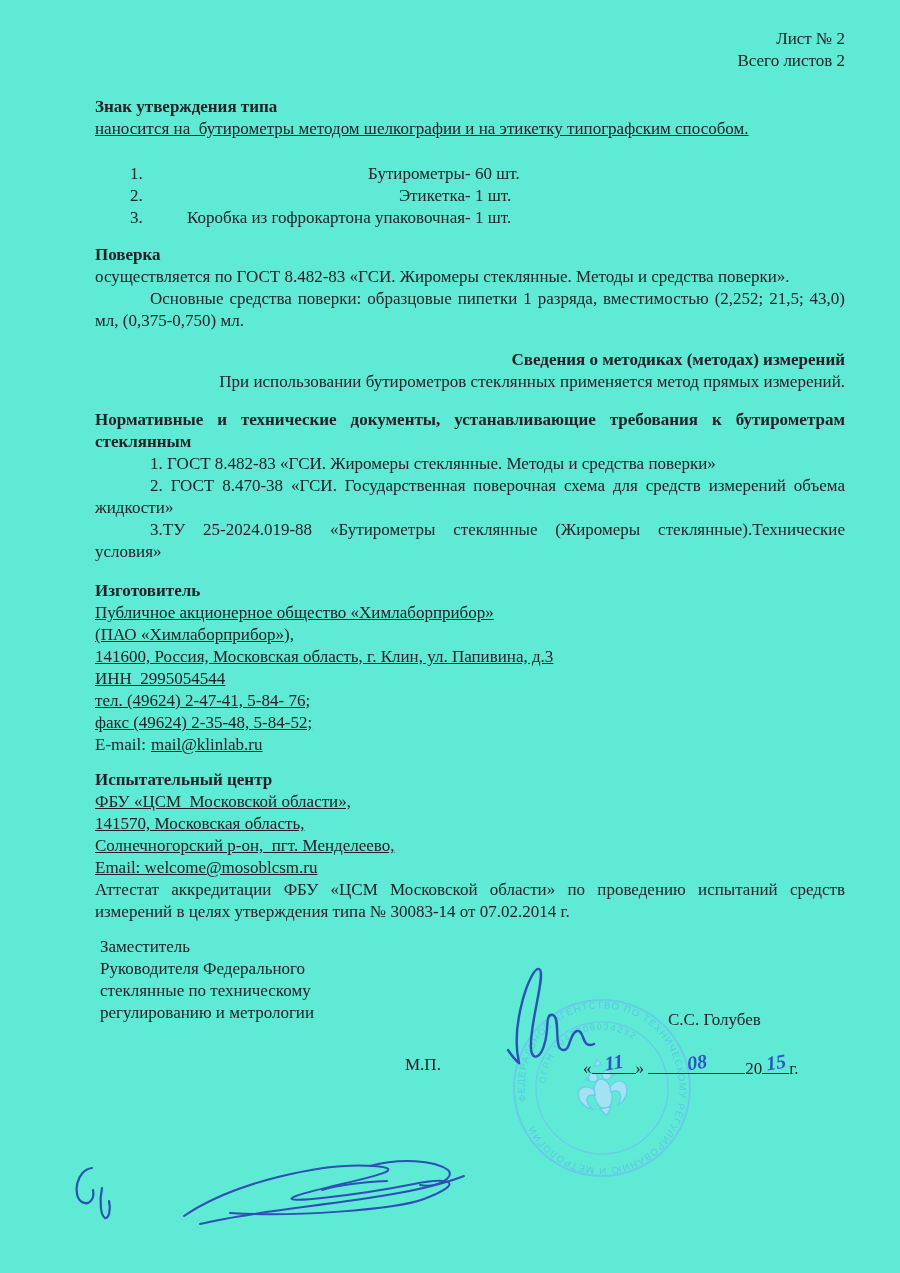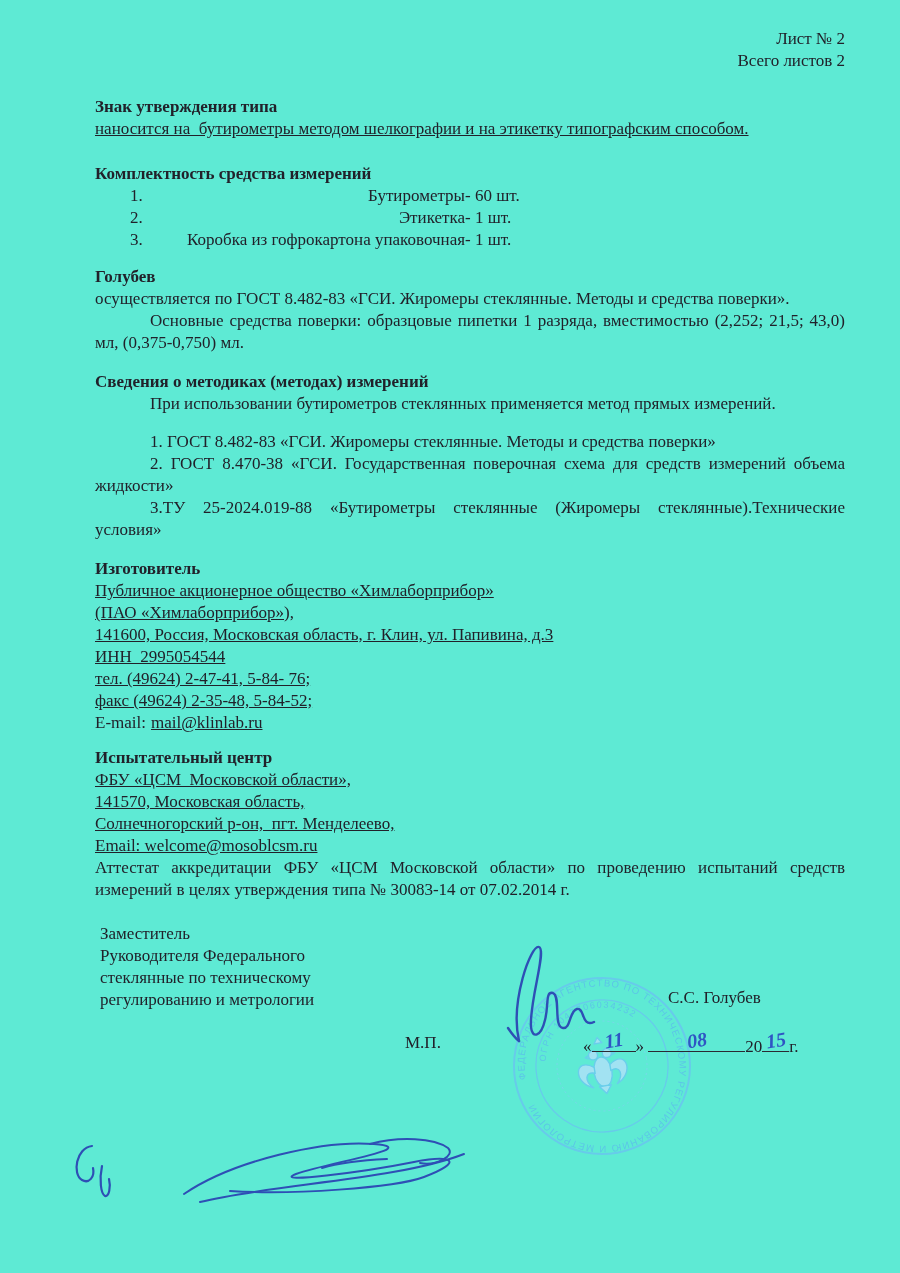--- a/index.html
+++ b/index.html
@@ -19,35 +19,35 @@
   .sec { margin:0; }
   .sec-heading { font-weight:bold; line-height:22px; margin:0; }
   p, .line { margin:0; line-height:22px; }
   .pre { white-space:pre-wrap;text-decoration:underline; }
   .just { text-align:justify; }
   .ind { text-indent:55px; }
 
   .mt-znak   { margin-top:24px; }
   .mt-kit    { margin-top:23px; }
   .mt-pov    { margin-top:15px; }
-  .mt-sved   { margin-top:17px; }
+  .mt-sved   { margin-top:17px;text-align:right; }
   .mt-norm   { margin-top:16px; }
   .mt-izg    { margin-top:17px; }
   .mt-isp    { margin-top:13px; }
 
   .kit-row { display:flex; margin-left:35px; line-height:22px; }
   .kit-num { width:30px; }
   .kit-name { width:305px;text-align:right; }
 
   .u { text-decoration:underline; }
   .email-label { margin-right:5px; }
 
   
   .sig-area { position:relative; left:-95px; width:900px; height:308px; margin-top:13px; }
-  .official-title { position:absolute; left:100px; top:9px; line-height:22.5px; }
+  .official-title { position:absolute; left:100px; top:0; line-height:22.5px; }
   .official-name { position:absolute; left:668px; top:74px; }
   .seal-mark { position:absolute; left:405px; top:119px; }
 
   .date-line { position:absolute; left:583px; top:119px; white-space:nowrap; }
   .blank { display:inline-block; border-bottom:1.4px solid #2a2a33; position:relative; height:19px; vertical-align:baseline; }
   .blank-day { width:44px; }
   .blank-month { width:97px; }
   .blank-year { width:27px; }
   .hw { position:absolute; bottom:-1px; left:50%;
         font-style:italic; font-weight:bold; color:#2f55c4;
@@ -68,50 +68,50 @@
       <div class="line">Лист № 2</div>
       <div class="line">Всего листов 2</div>
     </div>
 
     <div class="sec mt-znak">
       <p class="sec-heading">Знак утверждения типа</p>
       <p class="line pre">наносится на  бутирометры методом шелкографии и на этикетку типографским способом.</p>
     </div>
 
     <div class="sec mt-kit">
-      <p class="sec-heading">Комплектность средства измерений</p>
       <div class="kit-row">
         <span class="kit-num">1.</span>
         <span class="kit-name">Бутирометры</span>
         <span class="kit-qty">- 60 шт.</span>
       </div>
       <div class="kit-row">
         <span class="kit-num">2.</span>
         <span class="kit-name">Этикетка</span>
         <span class="kit-qty">- 1 шт.</span>
       </div>
       <div class="kit-row">
         <span class="kit-num">3.</span>
         <span class="kit-name">Коробка из гофрокартона упаковочная</span>
         <span class="kit-qty">- 1 шт.</span>
       </div>
     </div>
 
     <div class="sec mt-pov">
-      <p class="sec-heading">Голубев</p>
+      <p class="sec-heading">Поверка</p>
       <p class="line">осуществляется по ГОСТ 8.482-83 «ГСИ. Жиромеры стеклянные. Методы и средства поверки».</p>
       <p class="line just ind">Основные средства поверки: образцовые пипетки 1 разряда, вместимостью (2,252; 21,5; 43,0) мл, (0,375-0,750) мл.</p>
     </div>
 
     <div class="sec mt-sved">
       <p class="sec-heading">Сведения о методиках (методах) измерений</p>
       <p class="line ind">При использовании бутирометров стеклянных применяется метод прямых измерений.</p>
     </div>
 
     <div class="sec mt-norm">
+      <p class="sec-heading just">Нормативные и технические документы, устанавливающие требования к бутирометрам стеклянным</p>
       <p class="line ind">1. ГОСТ 8.482-83 «ГСИ. Жиромеры стеклянные. Методы и средства поверки»</p>
       <p class="line just ind">2. ГОСТ 8.470-38 «ГСИ. Государственная поверочная схема для средств измерений объема жидкости»</p>
       <p class="line just ind">3.ТУ 25-2024.019-88 «Бутирометры стеклянные (Жиромеры стеклянные).Технические условия»</p>
     </div>
 
     <div class="sec mt-izg">
       <p class="sec-heading">Изготовитель</p>
       <div class="line pre">Публичное акционерное общество «Химлаборприбор»</div>
       <div class="line pre">(ПАО «Химлаборприбор»),</div>
       <div class="line pre">141600, Россия, Московская область, г. Клин, ул. Папивина, д.3</div>

